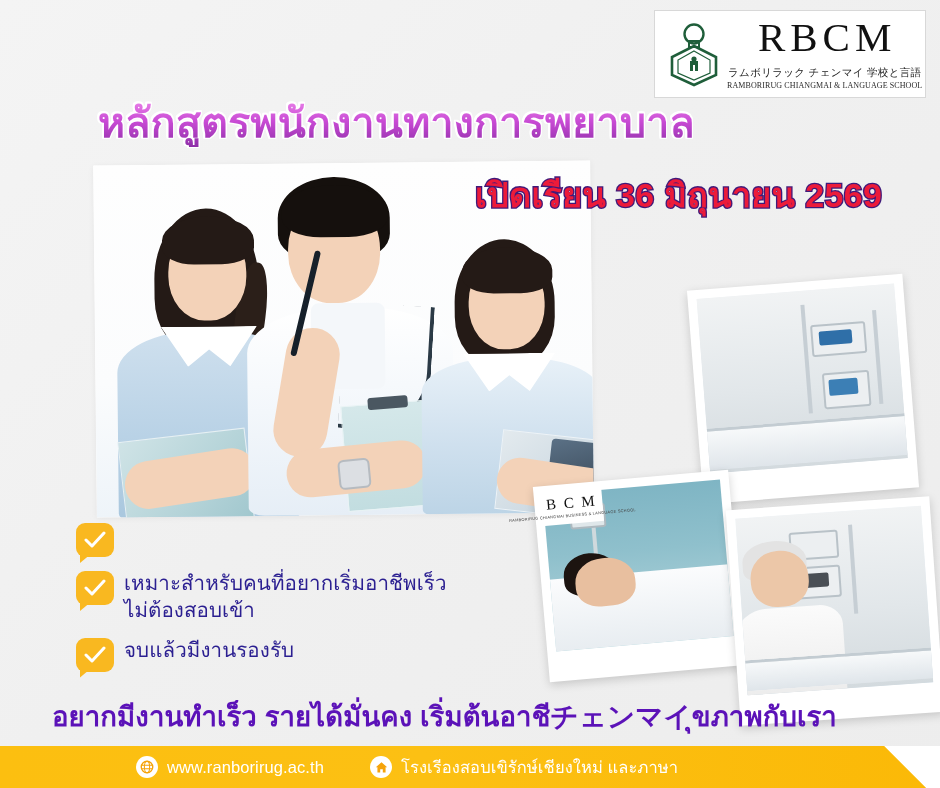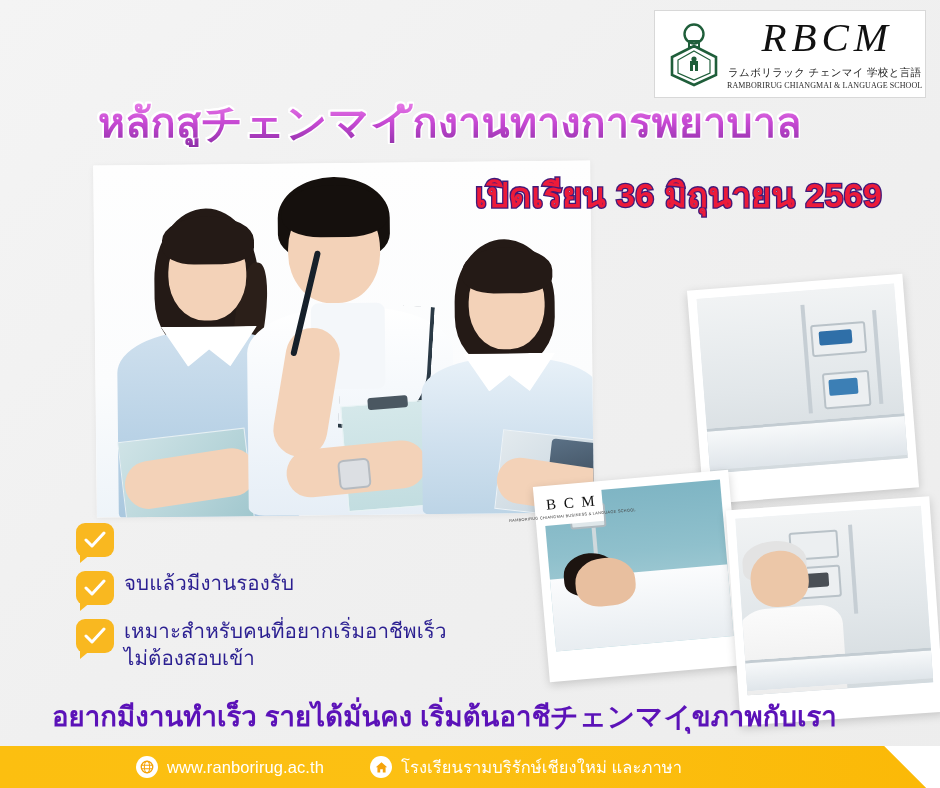--- a/index.html
+++ b/index.html
@@ -49,21 +49,20 @@
     margin-left: 2px;
   }
   .logo-rbcm {
     font-family: "Liberation Serif", "DejaVu Serif", serif;
     font-size: 41px;
     letter-spacing: 5px;
     color: #111111;
     line-height: 0.95;
     font-weight: 400;
     padding-left: 5px;
-    font-style: italic;
   }
   .logo-jp {
     font-size: 10.5px;
     color: #1a1a1a;
     letter-spacing: 0.3px;
     margin-top: 9px;
     white-space: nowrap;
   }
   .logo-en {
     font-family: "Liberation Serif", "DejaVu Serif", serif;
@@ -492,21 +491,21 @@
       </svg>
     </div>
     <div class="logo-text-wrap">
       <div class="logo-rbcm">RBCM</div>
       <div class="logo-jp">ラムボリラック チェンマイ 学校と言語</div>
       <div class="logo-en">RAMBORIRUG CHIANGMAI &amp; LANGUAGE SCHOOL</div>
     </div>
   </div>
 
 
-  <div class="main-title">หลักสูチェンマイักงานทางการพยาบาล</div>
+  <div class="main-title">หลักสูตรพนักงานทางการพยาบาล</div>
 
   <div class="hero-photo">
     <div class="hero-inner">
 
       <div class="stu stu-left">
         <div class="hair-back"></div>
         <div class="ponytail"></div>
         <div class="head"></div>
         <div class="fringe"></div>
         <div class="body"></div>
@@ -622,33 +621,33 @@
     </div>
 
     <div class="bullet-row">
       <div class="check-icon">
         <div class="bub"></div>
           <div class="tail"></div>
         <svg width="22" height="18" viewBox="0 0 22 18">
           <path d="M2 9 L8 15 L20 2" fill="none" stroke="#ffffff" stroke-width="3" stroke-linecap="round" stroke-linejoin="round"></path>
         </svg>
       </div>
-      <div class="bullet-text"> จบแล้วมีงานรองรับ</div>
+      <div class="bullet-text" style="white-space:pre-line">เหมาะสำหรับคนที่อยากเริ่มอาชีพเร็ว
+ไม่ต้องสอบเข้า</div>
     </div>
 
     <div class="bullet-row">
       <div class="check-icon">
         <div class="bub"></div>
           <div class="tail"></div>
         <svg width="22" height="18" viewBox="0 0 22 18">
           <path d="M2 9 L8 15 L20 2" fill="none" stroke="#ffffff" stroke-width="3" stroke-linecap="round" stroke-linejoin="round"></path>
         </svg>
       </div>
-      <div class="bullet-text" style="white-space:pre-line">เหมาะสำหรับคนที่อยากเริ่มอาชีพเร็ว
-ไม่ต้องสอบเข้า</div>
+      <div class="bullet-text"> จบแล้วมีงานรองรับ</div>
     </div>
 
   </div>
 
   <div class="tagline">อยากมีงานทำเร็ว รายได้มั่นคง เริ่มต้นอาชีチェンマイุขภาพกับเรา</div>
 
   <div class="footer">
 
 
     <div class="foot-item">
@@ -662,19 +661,19 @@
       </div>
       <div class="foot-label">www.ranborirug.ac.th</div>
     </div>
 
     <div class="foot-item">
       <div class="foot-icon">
         <svg width="13" height="13" viewBox="0 0 16 16">
           <path d="M8 1.6 L15 7.6 L13 7.6 L13 14 L9.6 14 L9.6 10 L6.4 10 L6.4 14 L3 14 L3 7.6 L1 7.6 Z" fill="#f5a30a"></path>
         </svg>
       </div>
-      <div class="foot-label">โรงเรียนรามบริรักษ์เชียงใหม่ และภาษา</div>
+      <div class="foot-label">โรงเรีองสอบเขิรักษ์เชียงใหม่ และภาษา</div>
     </div>
 
     <div class="corner-fold"></div>
   </div>
 
 </div>
 
 </body></html>

